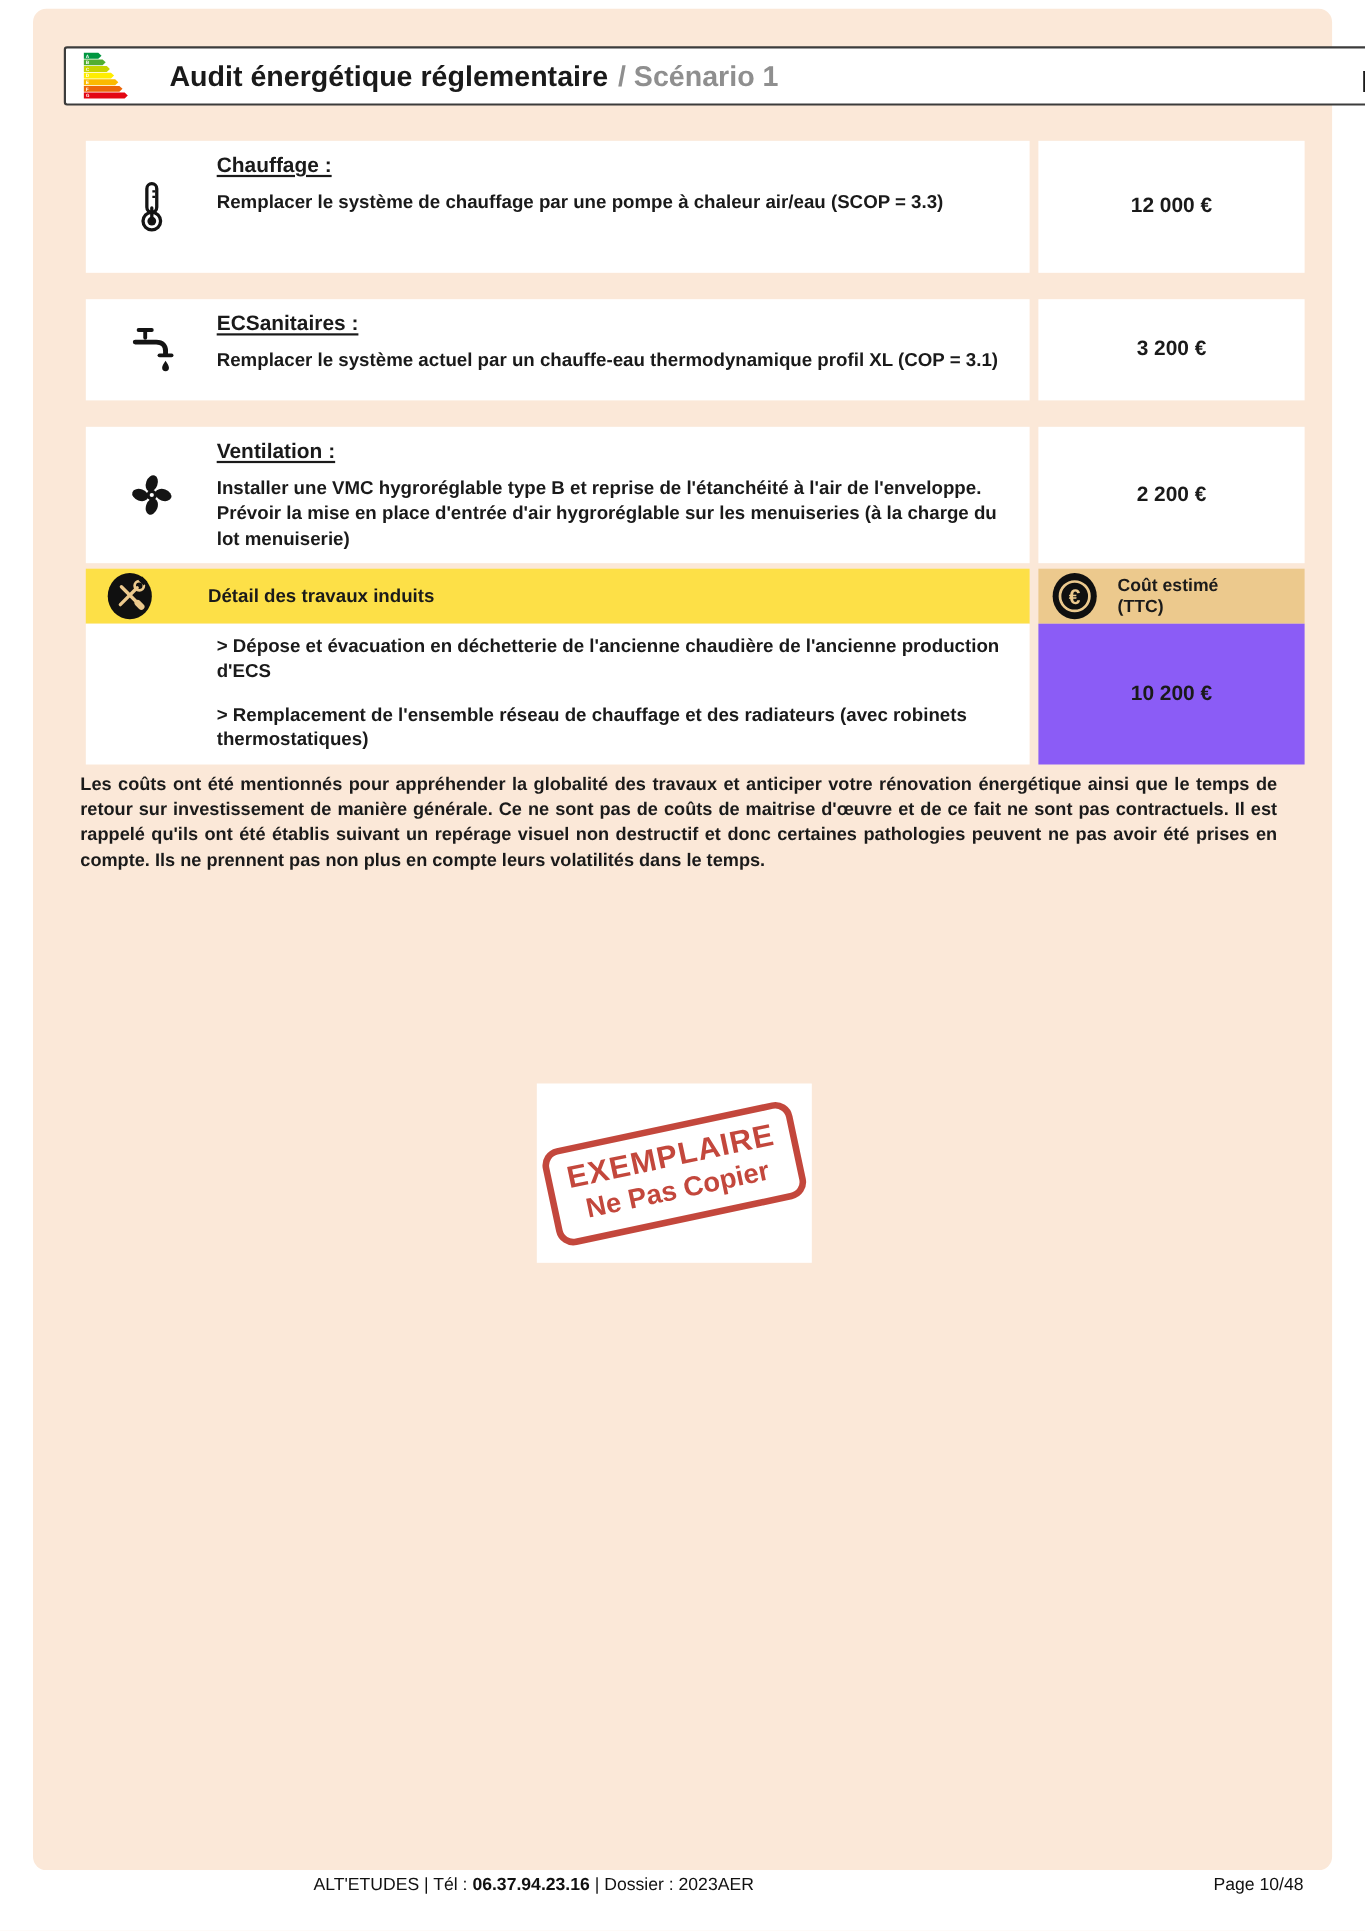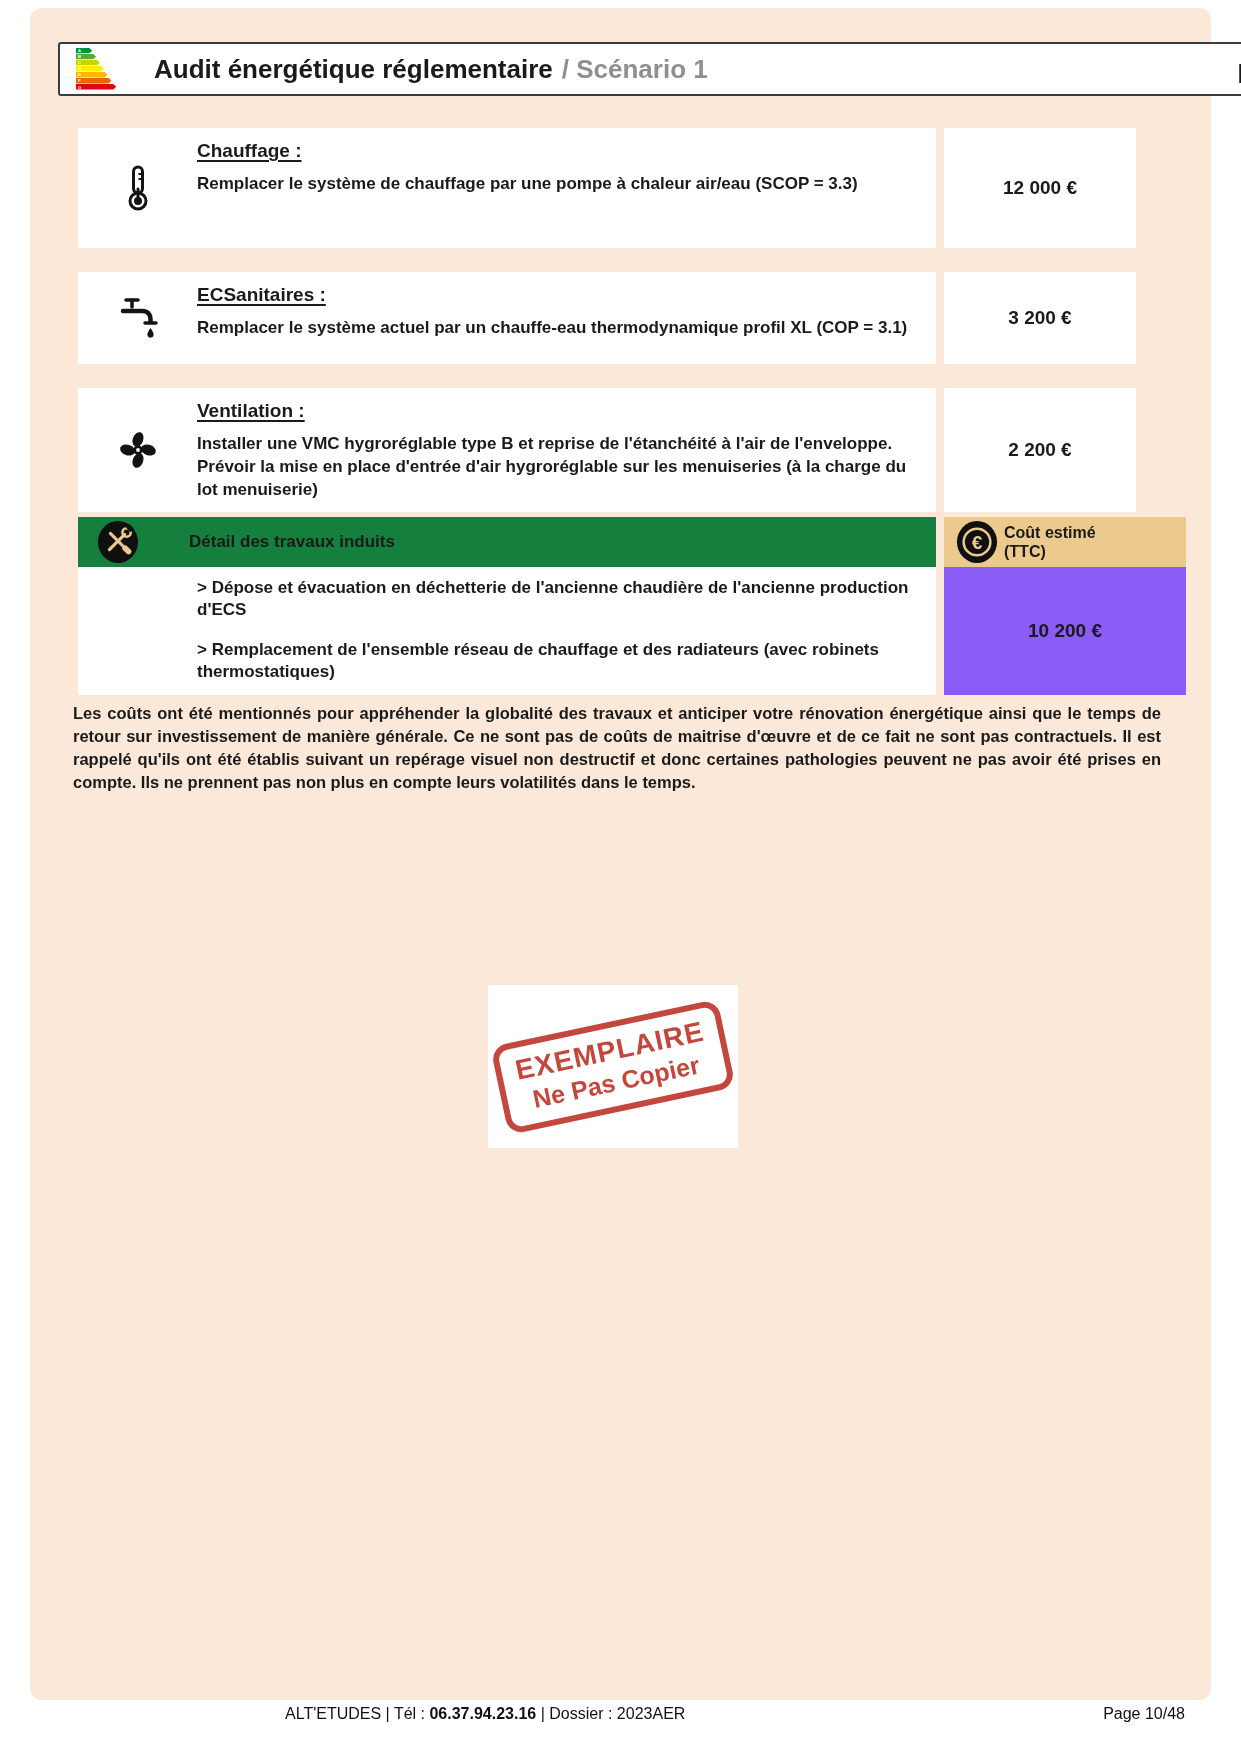--- a/index.html
+++ b/index.html
@@ -16,38 +16,38 @@
   .header-page { margin-left:auto; font-size:26px; font-weight:normal; }
 
   
   .works { position:absolute; left:78px; top:128px; width:1108px; }
   .t-row { display:flex; margin-bottom:24px; }
   .t-row.r1 .cell-desc, .t-row.r1 .cell-cost { min-height:120px; }
   .t-row.r2 .cell-desc, .t-row.r2 .cell-cost { min-height:92px; }
   .t-row.r3 .cell-desc, .t-row.r3 .cell-cost { min-height:124px; }
   .cell-desc { width:858px; background:#ffffff; display:flex; box-sizing:border-box; }
   .cell-gap { width:8px; flex:none; }
-  .cell-cost { width:192px; background:#ffffff; display:flex; align-items:center; justify-content:center;
+  .cell-cost { width:242px; background:#ffffff; display:flex; align-items:center; justify-content:center;
     font-size:19px; font-weight:bold; box-sizing:border-box; }
   .icon-col { width:119px; flex:none; display:flex; align-items:center; justify-content:center; }
   .text-col { flex:1; padding:8px 18px 10px 0; }
   .cat-title { display:inline-block; font-size:19px; font-weight:bold; text-decoration:underline;
     text-decoration-thickness:2px; text-underline-offset:3px; margin:4px 0 10px; }
   .desc-text { font-size:17px; font-weight:bold; line-height:23px; }
 
   
   .induced { position:absolute; left:78px; top:517px; width:1108px; }
   .ind-header { display:flex; }
-  .ind-h-desc { width:858px; height:50px; background:#15803d; display:flex; align-items:center; box-sizing:border-box; }
+  .ind-h-desc { width:858px; height:50px; background:#fde047; display:flex; align-items:center; box-sizing:border-box; }
   .ind-h-cost { width:242px; height:50px; background:#ecc98d; display:flex; align-items:center; box-sizing:border-box; }
   .circle-icon { width:42px; height:44px; flex:none; }
   .ind-h-desc .circle-icon { margin-left:19px; }
   .ind-h-label { margin-left:50px; font-size:17px; font-weight:bold; }
   .ind-h-cost .circle-icon { margin-left:12px; }
-  .cost-head-text { margin-left:6px; font-size:16px; font-weight:bold; line-height:19px; }
+  .cost-head-text { margin-left:18px; font-size:16px; font-weight:bold; line-height:19px; }
   .ind-body { display:flex; }
   .ind-b-desc { width:858px; background:#ffffff; box-sizing:border-box; padding:10px 18px 12px 119px; }
   .ind-item { font-size:17px; font-weight:bold; line-height:22px; }
   .ind-item + .ind-item { margin-top:18px; }
   .ind-b-cost { width:242px; background:#8b5cf6; display:flex; align-items:center; justify-content:center;
     font-size:19px; font-weight:bold; box-sizing:border-box; }
 
   
   .disclaimer { position:absolute; left:73px; top:702px; width:1088px; font-size:16.5px; font-weight:bold;
     line-height:23px; text-align:justify; }

